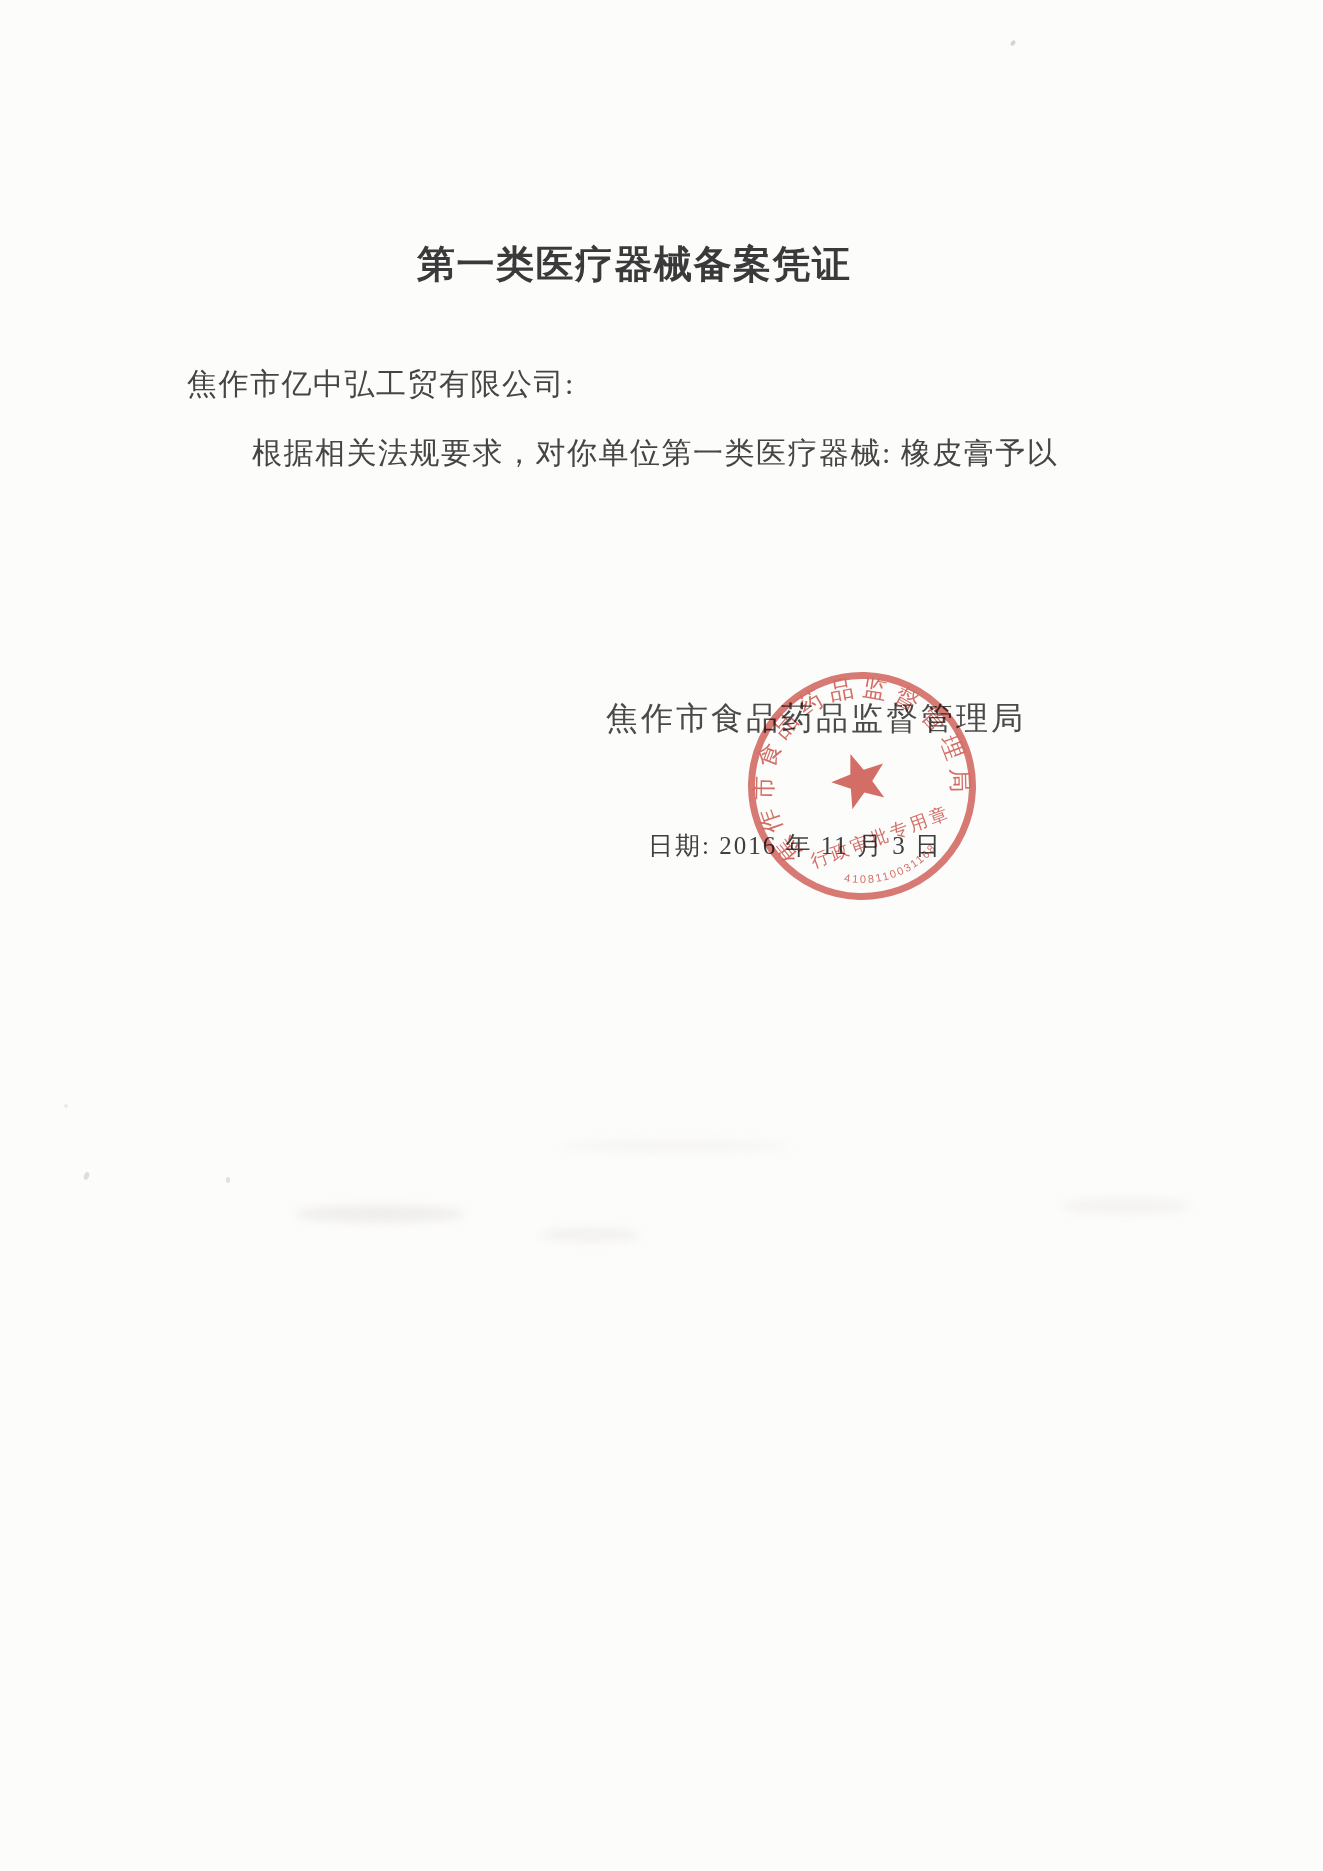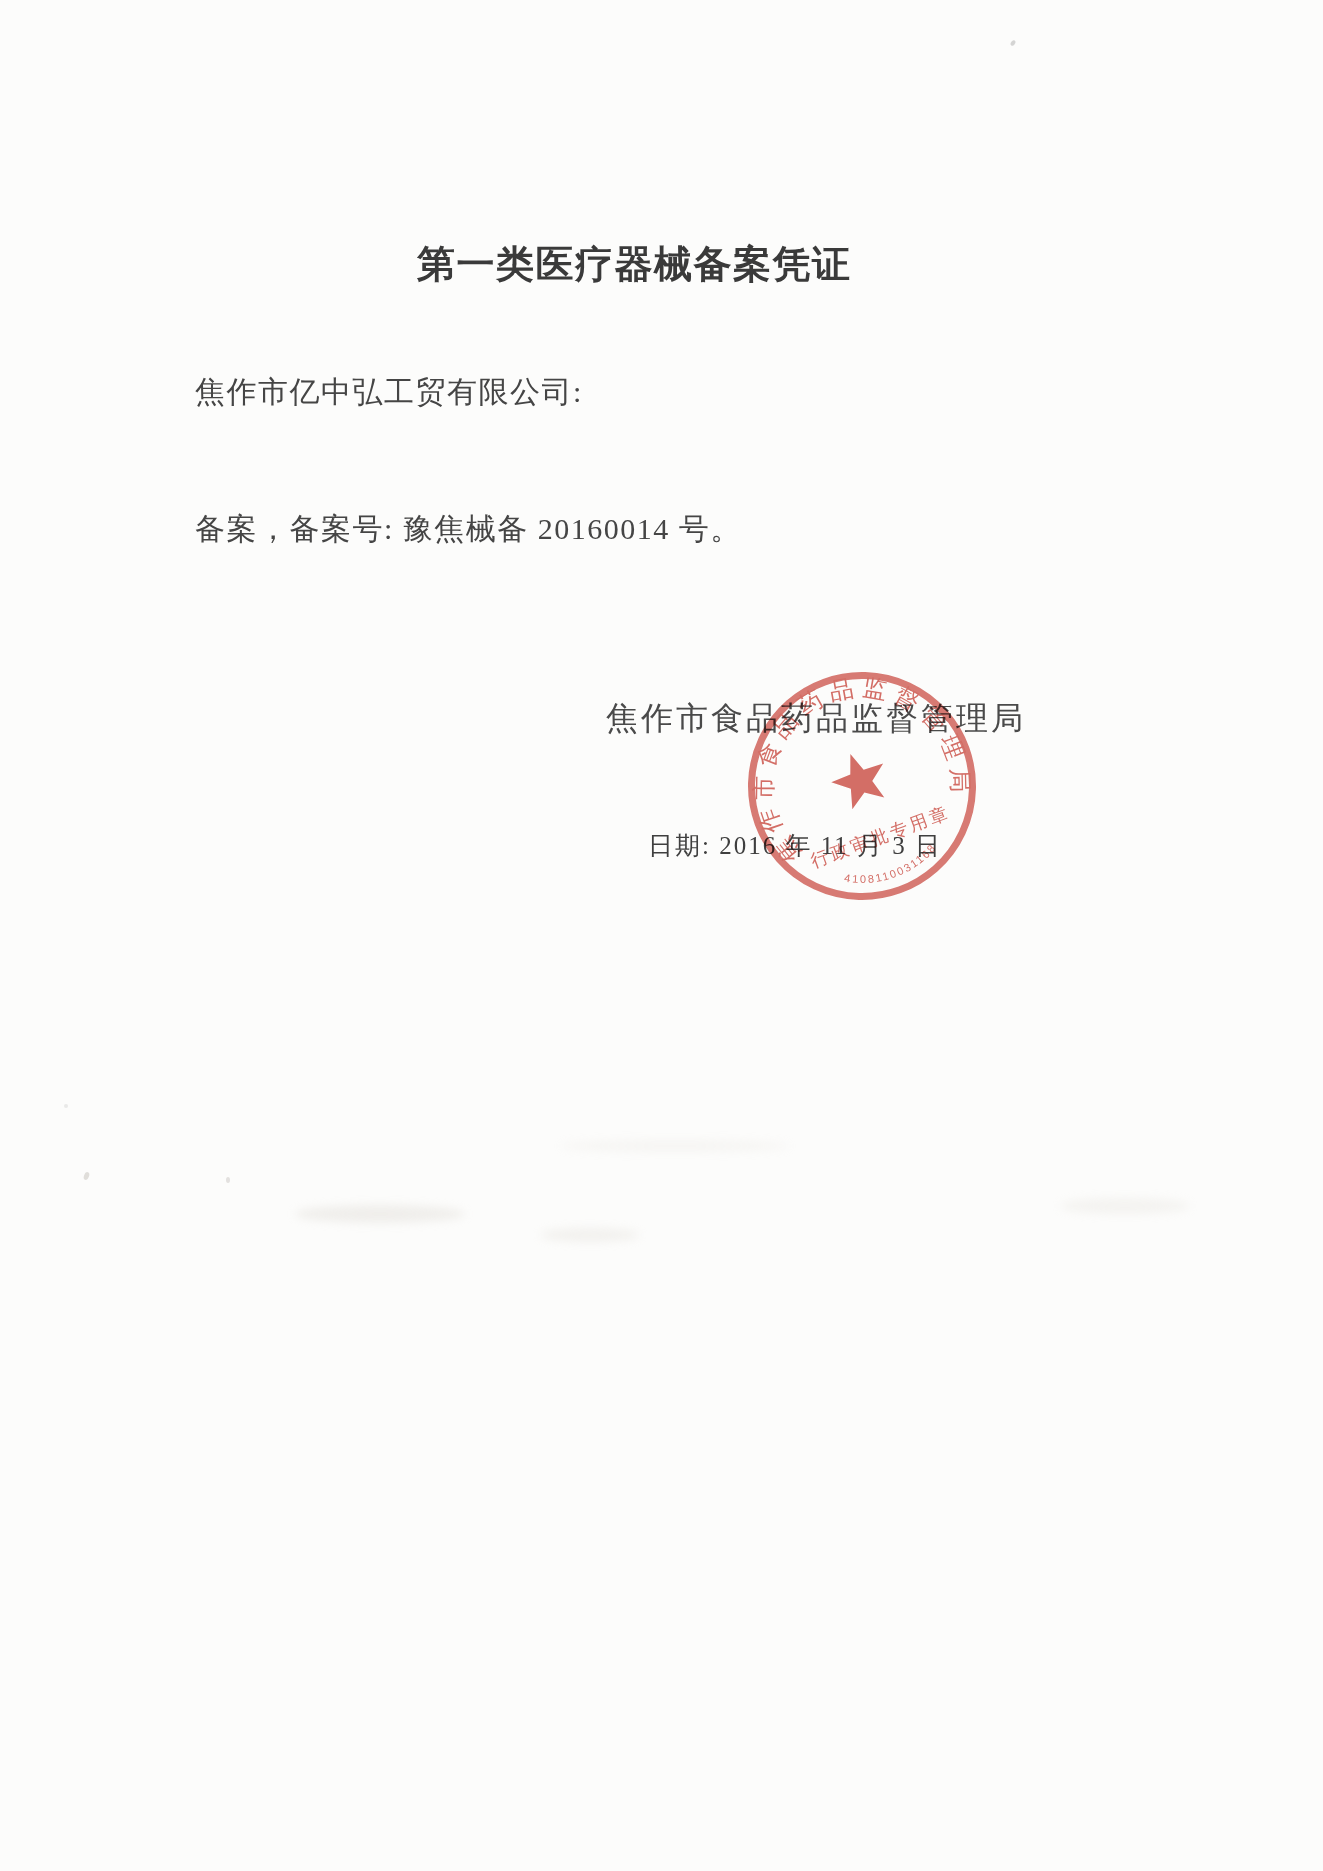--- a/index.html
+++ b/index.html
@@ -25,21 +25,21 @@
     font-family: "Liberation Sans", "DejaVu Sans", sans-serif;
     font-weight: 700;
     font-size: 38px;
     line-height: 48px;
     letter-spacing: 1.5px;
     color: #3a3a3a;
     white-space: nowrap;
   }
   .body-line {
     position: absolute;
-    margin: 12px;
+    margin: 4px;
     font-size: 30px;
     line-height: 40px;
     letter-spacing: 1.5px;
     color: #454545;
     white-space: nowrap;
   }
   .salutation   { left: 183px; top: 360px; }
   .body-line-1  { left: 248px; top: 429px; }
   .body-line-2  { left: 183px; top: 497px; }
   .issuer {
@@ -99,22 +99,22 @@
 </style>
 </head>
 <body>
 
 <div class="page">
 
   <h1 class="doc-title">第一类医疗器械备案凭证</h1>
 
   <p class="body-line salutation">焦作市亿中弘工贸有限公司:</p>
 
+  <p class="body-line body-line-1">根据相关法规要求，对你单位第一类医疗器械: 橡皮膏予以</p>
 
-  <p class="body-line body-line-2">备案，备案号: 豫焦械备 20160014 号。</p>
 
   <p class="issuer">焦作市食品药品监督管理局</p>
 
   <p class="date-line">日期: 2016 年 11 月 3 日</p>
 
   <div class="stamp">
     <svg viewBox="0 0 236 236" xmlns="http://www.w3.org/2000/svg">
       <g fill="#cd4f46">
         <circle cx="118" cy="118" r="110.5" fill="none" stroke="#cd4f46" stroke-width="7" stroke-opacity="0.92"></circle>
         <path id="arcTop" d="M 40.1 163 A 90 90 0 1 1 195.9 163" fill="none"></path>

